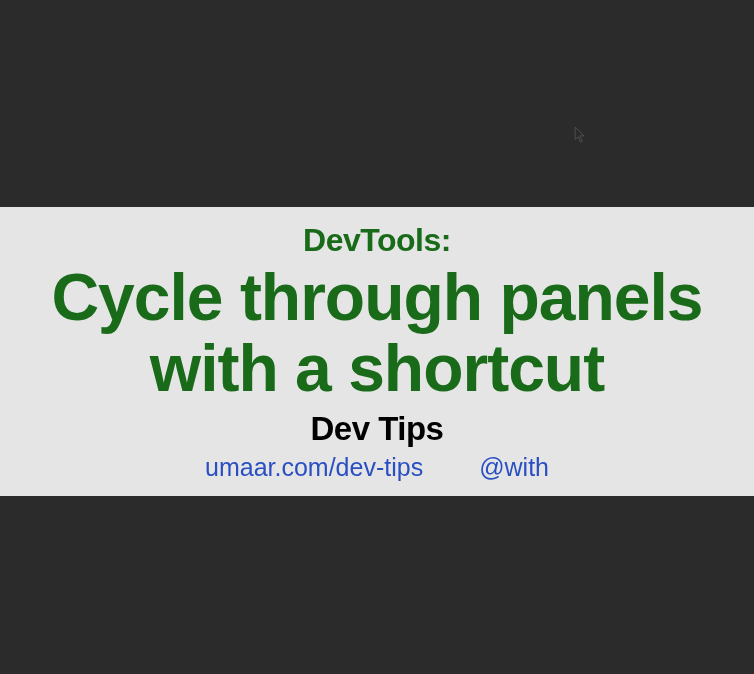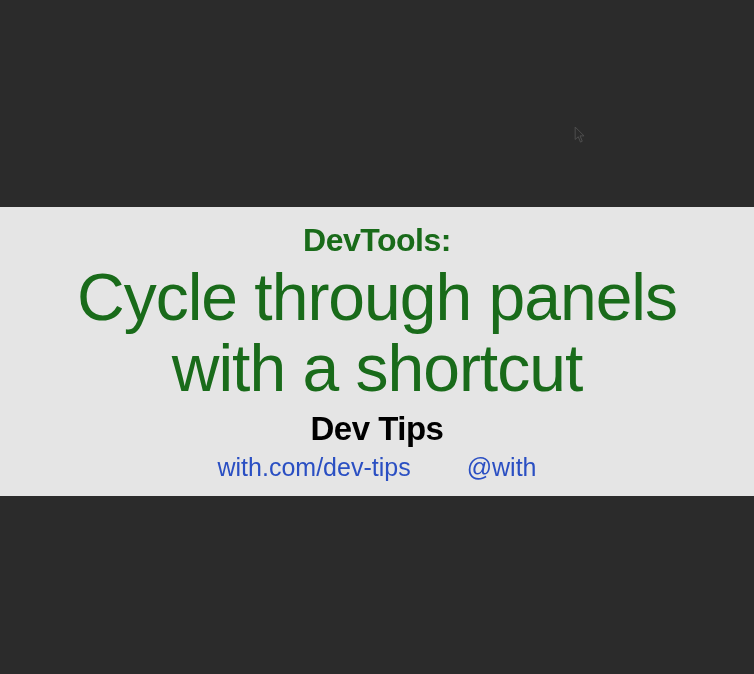--- a/index.html
+++ b/index.html
@@ -46,21 +46,21 @@
       font-size: 32px;
       font-weight: 800;
       letter-spacing: -0.5px;
       line-height: 1.1;
       margin-bottom: 4px;
     }
     
     .main-title {
       color: #196b1a;
       font-size: 66px;
-      font-weight: 400;
+      font-weight: 700;
       letter-spacing: -1px;
       line-height: 1.08;
       margin-bottom: 6px;
     }
     
     .series-name {
       color: #000000;
       font-size: 33px;
       font-weight: 800;
       letter-spacing: -0.5px;
@@ -94,18 +94,18 @@
   <svg class="cursor-icon" viewBox="0 0 12 18" xmlns="http://www.w3.org/2000/svg">
     <path d="M0 0 L0 14 L3.5 11 L6 17 L8 16 L5.5 10 L10 10 Z" fill="none" stroke="#999" stroke-width="1"></path>
   </svg>
 </div>
 
 <div class="content-band">
   <div class="subtitle-label">DevTools:</div>
   <div class="main-title">Cycle through panels with a shortcut</div>
   <div class="series-name">Dev Tips</div>
   <div class="links-row">
-    <a href="#" class="link">with.com/dev-tips</a>
+    <a href="#" class="link">umaar.com/dev-tips</a>
     <a href="#" class="link">@with</a>
   </div>
 </div>
 
 <div class="dark-bottom"></div>
 
 </body></html>

